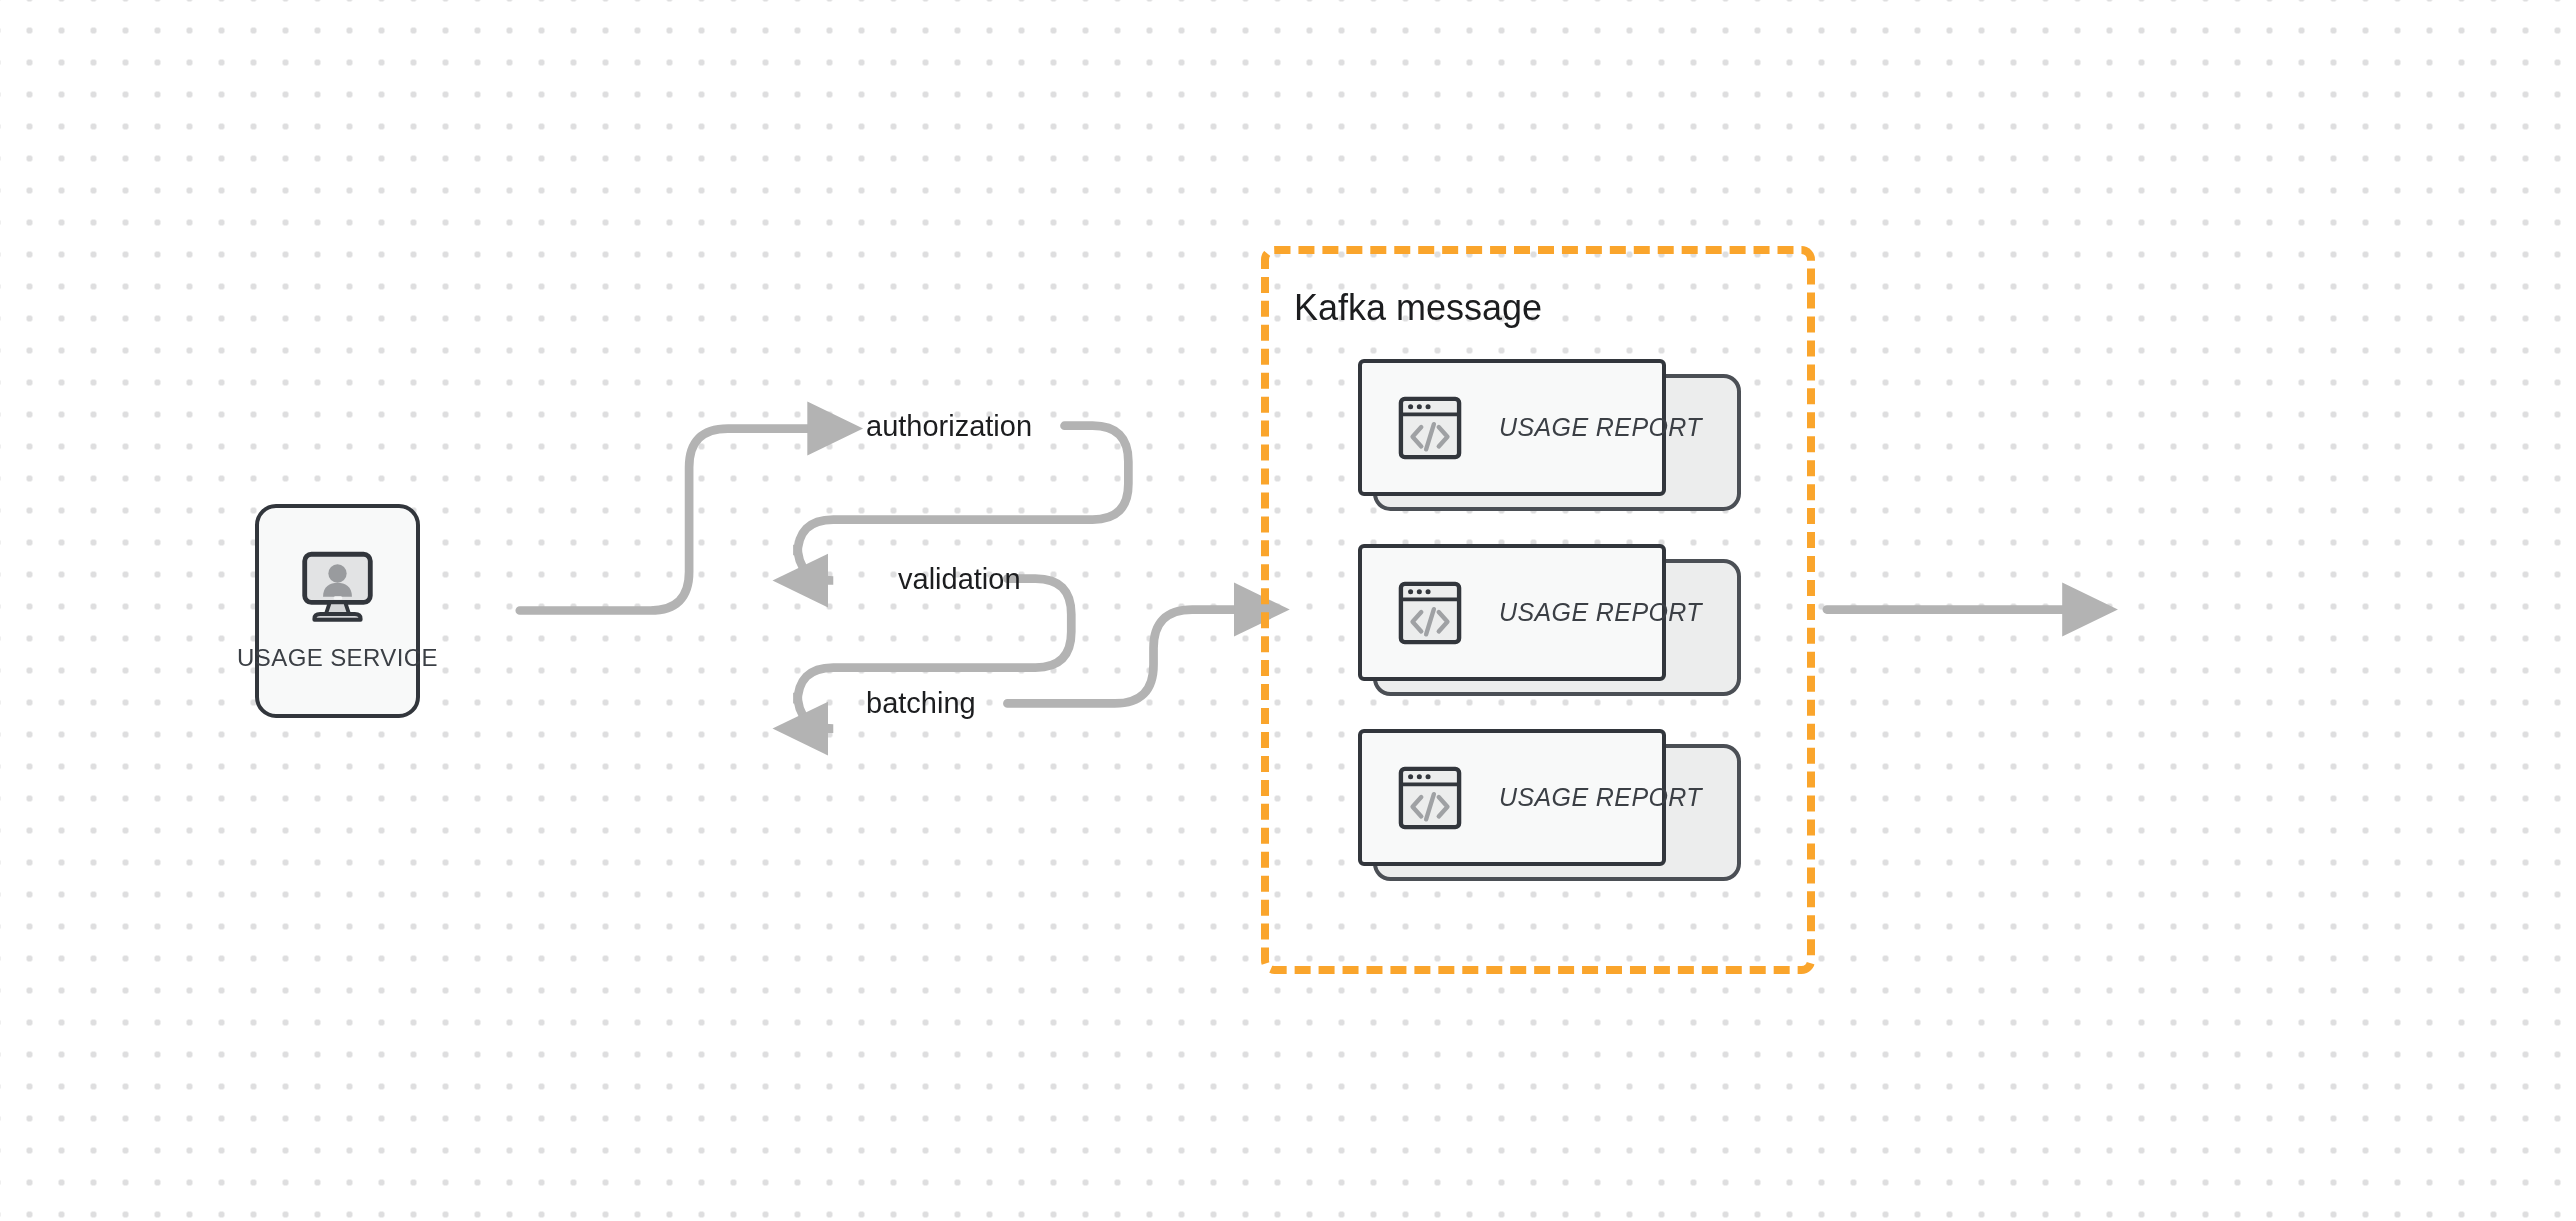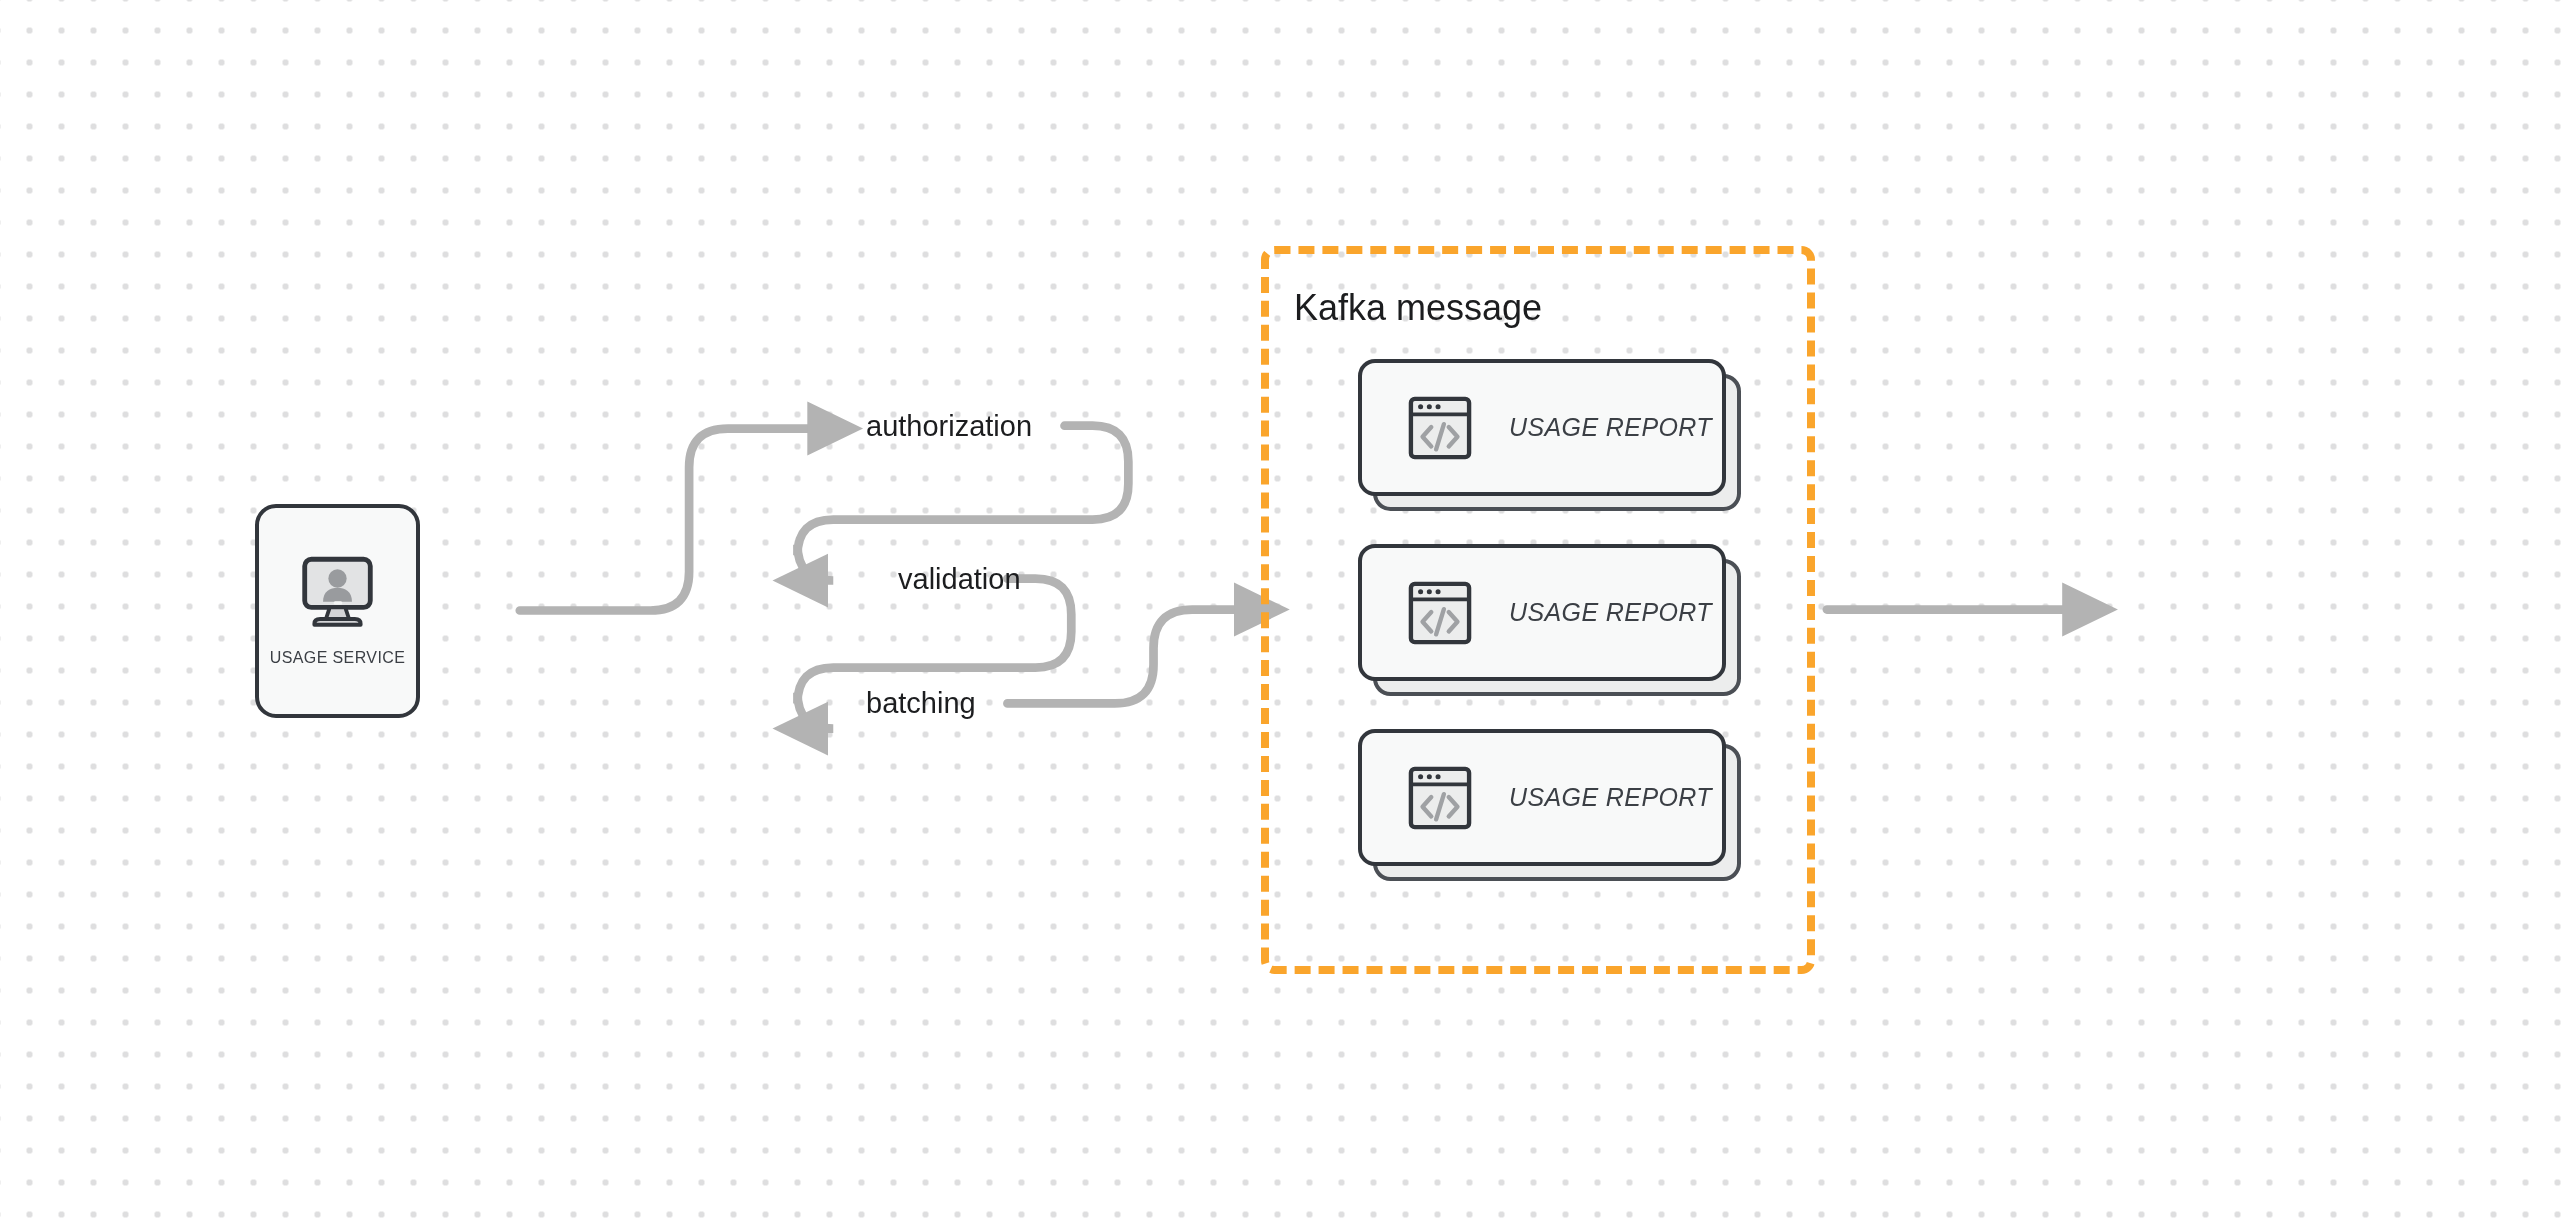--- a/index.html
+++ b/index.html
@@ -27,21 +27,21 @@
     box-sizing: border-box;
     background: #f8f9f9;
     border: 4.8px solid #32363c;
     border-radius: 21px;
     display: flex;
     flex-direction: column;
     align-items: center;
     justify-content: center;
   }
   .node-label {
-    font-size: 16px;
+    font-size: 24px;
     letter-spacing: 0.4px;
     color: #3b3f45;
     text-align: center;
     white-space: nowrap;
   }
 
   #usage-service-node {
     left: 255px;
     top: 504px;
     width: 165px;
@@ -94,29 +94,28 @@
     height: 137px;
     box-sizing: border-box;
     background: #eceded;
     border: 4.8px solid #4b4f55;
     border-radius: 17.4px;
   }
   .report-card {
     position: absolute;
     left: 0;
     top: 0;
-    width: 368px;
+    width: 308px;
     height: 137px;
     box-sizing: border-box;
     background: #f8f9f9;
     border: 4.8px solid #32363c;
-    border-radius: 17px;
+    border-radius: 6px;
     display: flex;
     align-items: center;
-    justify-content: center;
   }
   .report-card-icon {
     margin-left: 36px;
     flex: 0 0 auto;
     display: flex;
     align-items: center;
   }
   .report-card-label {
     margin-left: 37px;
     font-size: 25px;

